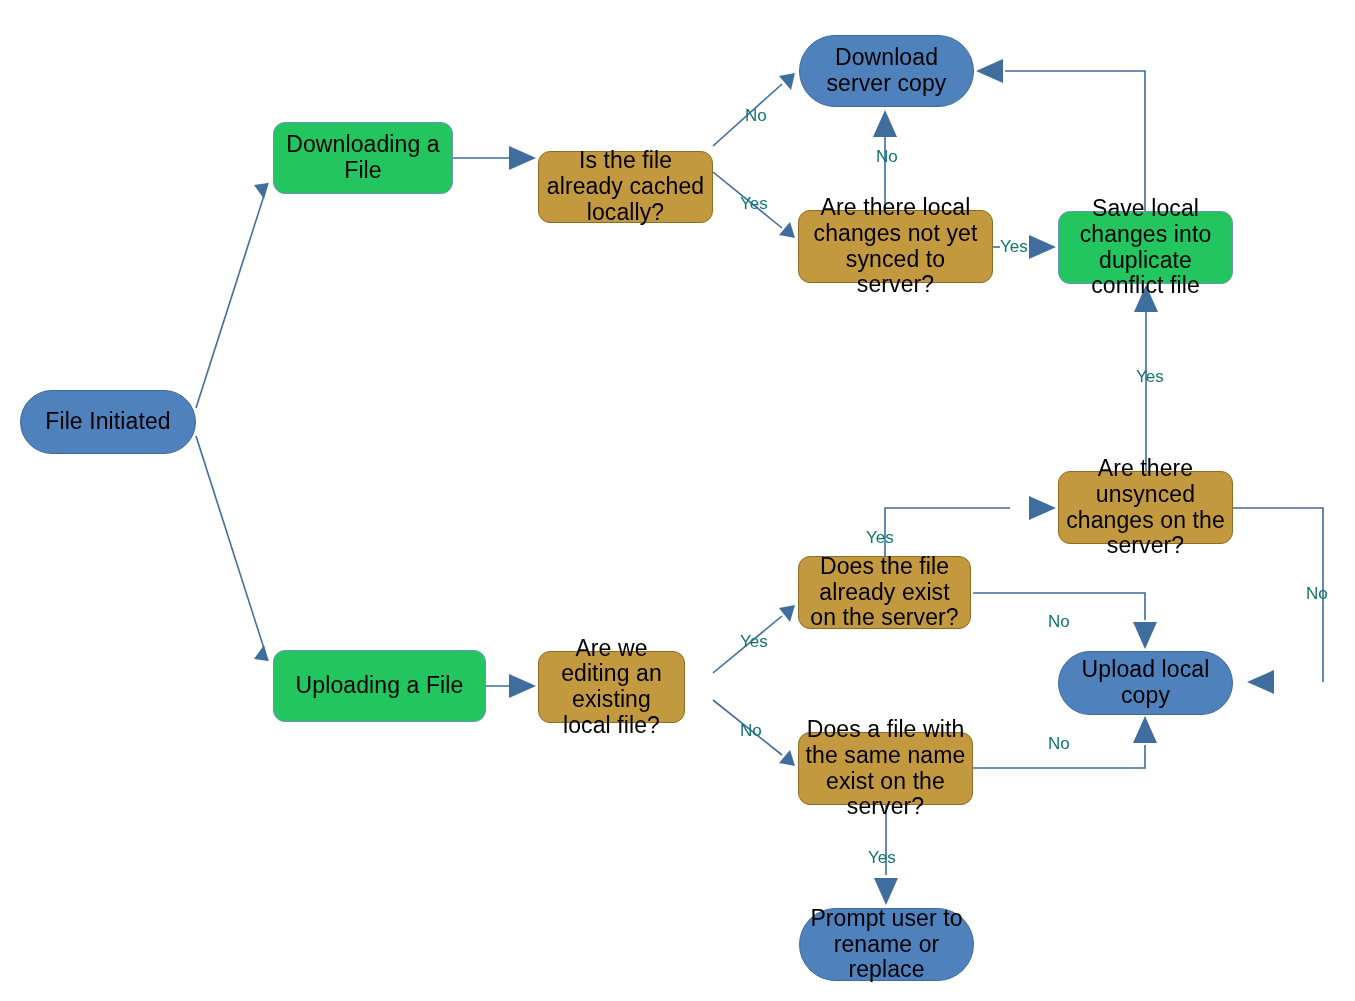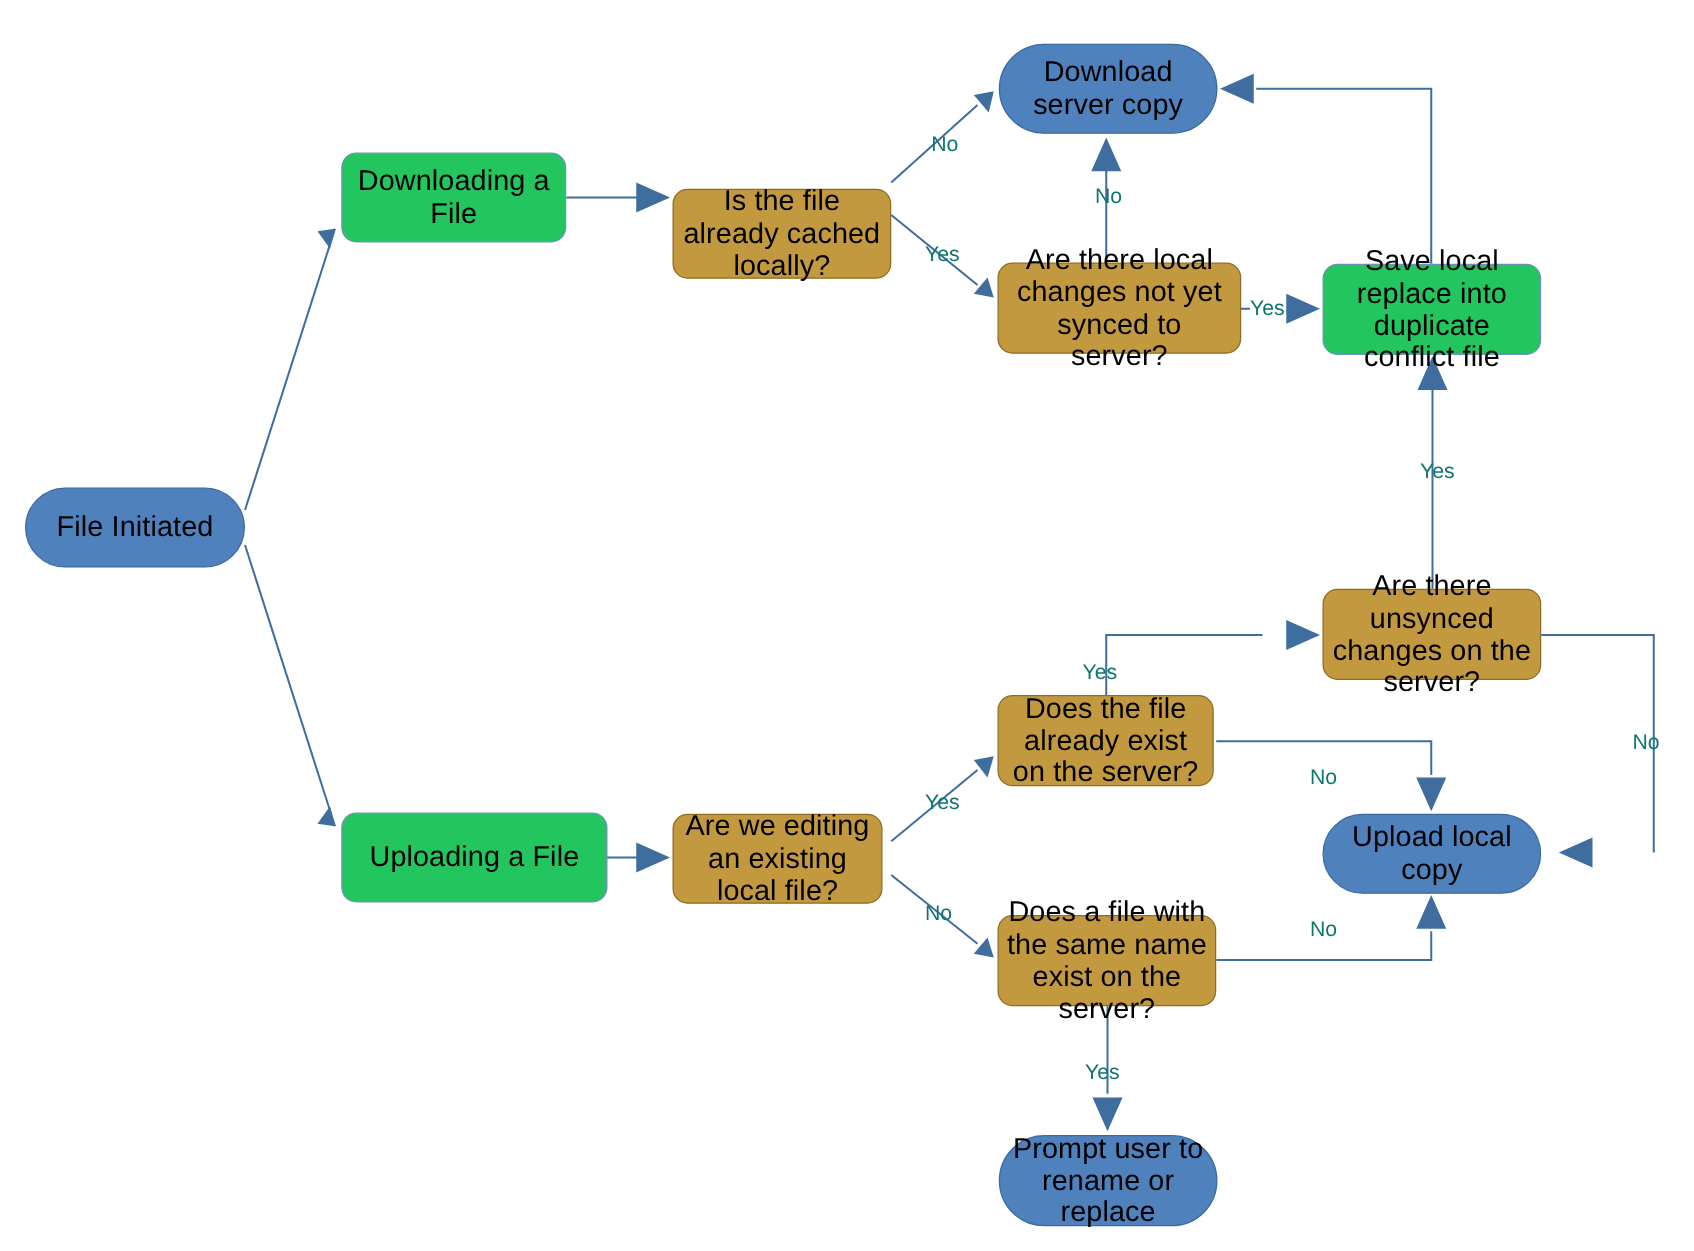--- a/index.html
+++ b/index.html
@@ -115,26 +115,26 @@
     <div class="node node-decision" style="left: 538px; top: 124px; width: 175px; height: 72px; margin-top: 27px;">
       <span>Is the file already cached locally?</span>
     </div>
     <div class="node node-terminator" style="left: 799px; top: 35px; width: 175px; height: 72px;">
       <span>Download server copy</span>
     </div>
     <div class="node node-decision" style="left: 798px; top: 210px; width: 195px; height: 73px;">
       <span>Are there local changes not yet synced to server?</span>
     </div>
     <div class="node node-process" style="left: 1058px; top: 211px; width: 175px; height: 73px;">
-      <span>Save local replace into duplicate conflict file</span>
+      <span>Save local changes into duplicate conflict file</span>
     </div>
     <div class="node node-decision" style="left: 1058px; top: 471px; width: 175px; height: 73px;">
       <span>Are there unsynced changes on the server?</span>
     </div>
-    <div class="node node-decision" style="left: 538px; top: 651px; width: 168px; height: 72px;">
+    <div class="node node-decision" style="left: 538px; top: 651px; width: 147px; height: 72px;">
       <span>Are we editing an existing local file?</span>
     </div>
     <div class="node node-decision" style="left: 798px; top: 556px; width: 173px; height: 73px;">
       <span>Does the file already exist on the server?</span>
     </div>
     <div class="node node-decision" style="left: 798px; top: 732px; width: 175px; height: 73px;">
       <span>Does a file with the same name exist on the server?</span>
     </div>
     <div class="node node-terminator" style="left: 1058px; top: 651px; width: 175px; height: 64px;">
       <span>Upload local copy</span>

